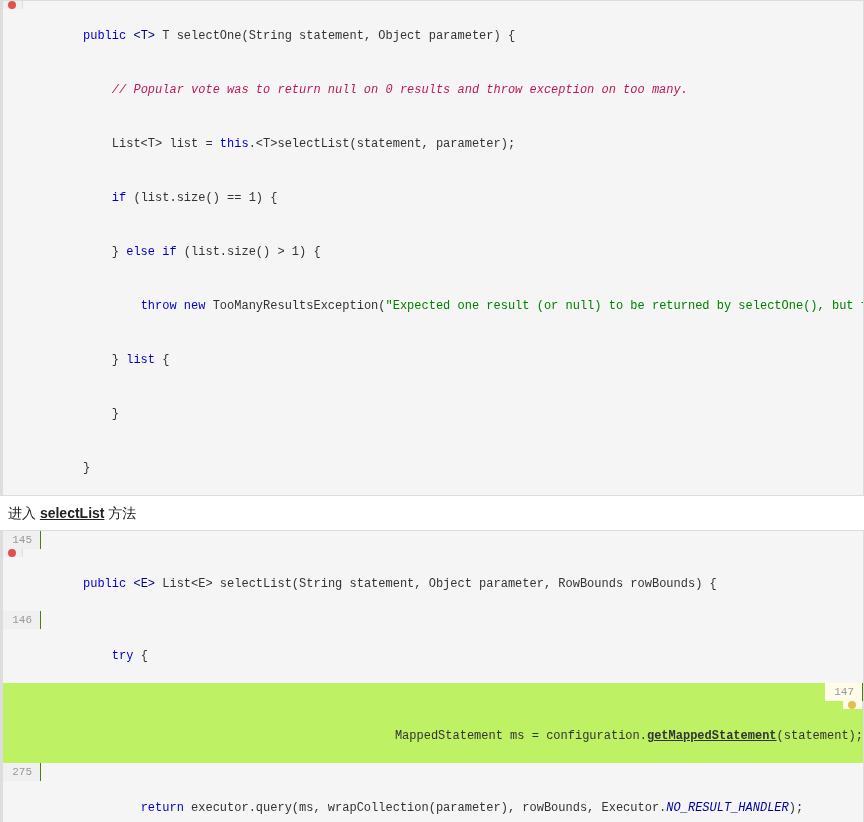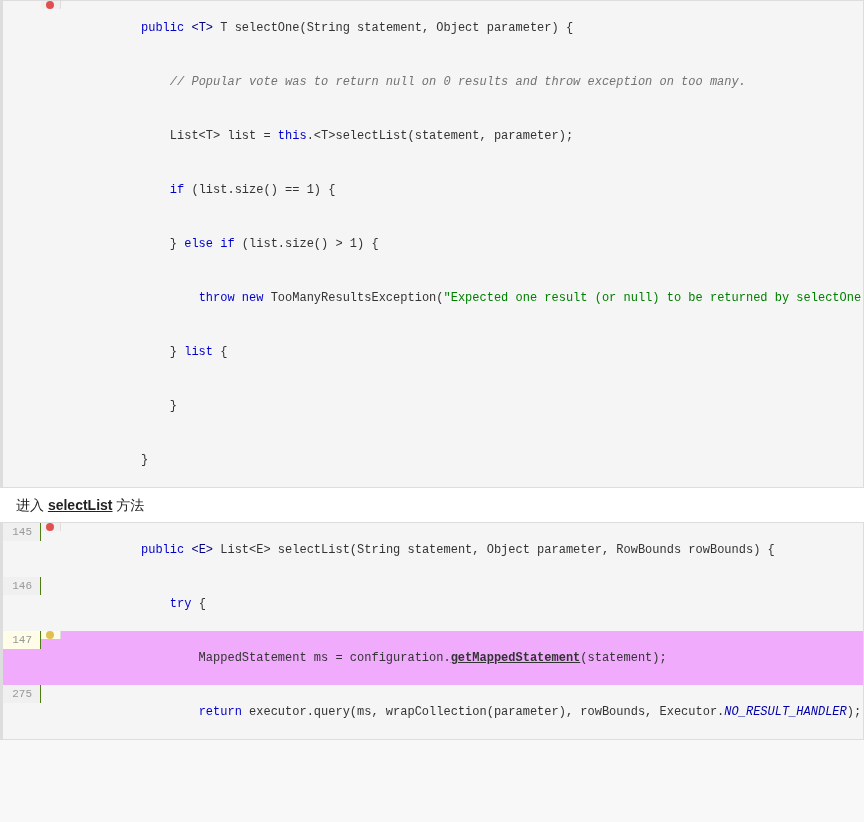--- a/index.html
+++ b/index.html
@@ -22,20 +22,21 @@
       position: relative;
     }
 
     .code-line {
       display: flex;
       align-items: flex-start;
       min-height: 18px;
       font-size: 12px;
       font-family: 'Courier New', Courier, monospace;
       white-space: pre;
+      flex-direction: column;
     }
 
     .line-num {
       min-width: 38px;
       text-align: right;
       color: #999;
       padding-right: 8px;
       padding-left: 4px;
       user-select: none;
       background: #f0f0f0;
@@ -54,31 +55,32 @@
       font-size: 10px;
     }
 
     .line-content {
       padding-left: 8px;
       line-height: 18px;
       flex: 1;
     }
 
     .line-highlight {
-      background: #f0abfc;
+      background: #bef264;
+      align-items: flex-end;
     }
 
     .kw { color: #0000cc; font-weight: normal; }
     .type { color: #000080; }
     .string { color: #008000; }
-    .comment { color: #737373; font-style: italic; text-align: right; }
+    .comment { color: #be185d; font-style: italic; text-align: right; }
     .const { color: #0000aa; font-style: italic; }
 
     .prose {
-      padding: 6px 16px;
+      padding: 6px 8px;
       font-family: Arial, 'Microsoft YaHei', sans-serif;
       font-size: 14px;
       color: #222;
       line-height: 1.6;
       background: #fff;
     }
 
     .dot-red {
       display: inline-block;
       width: 8px;

